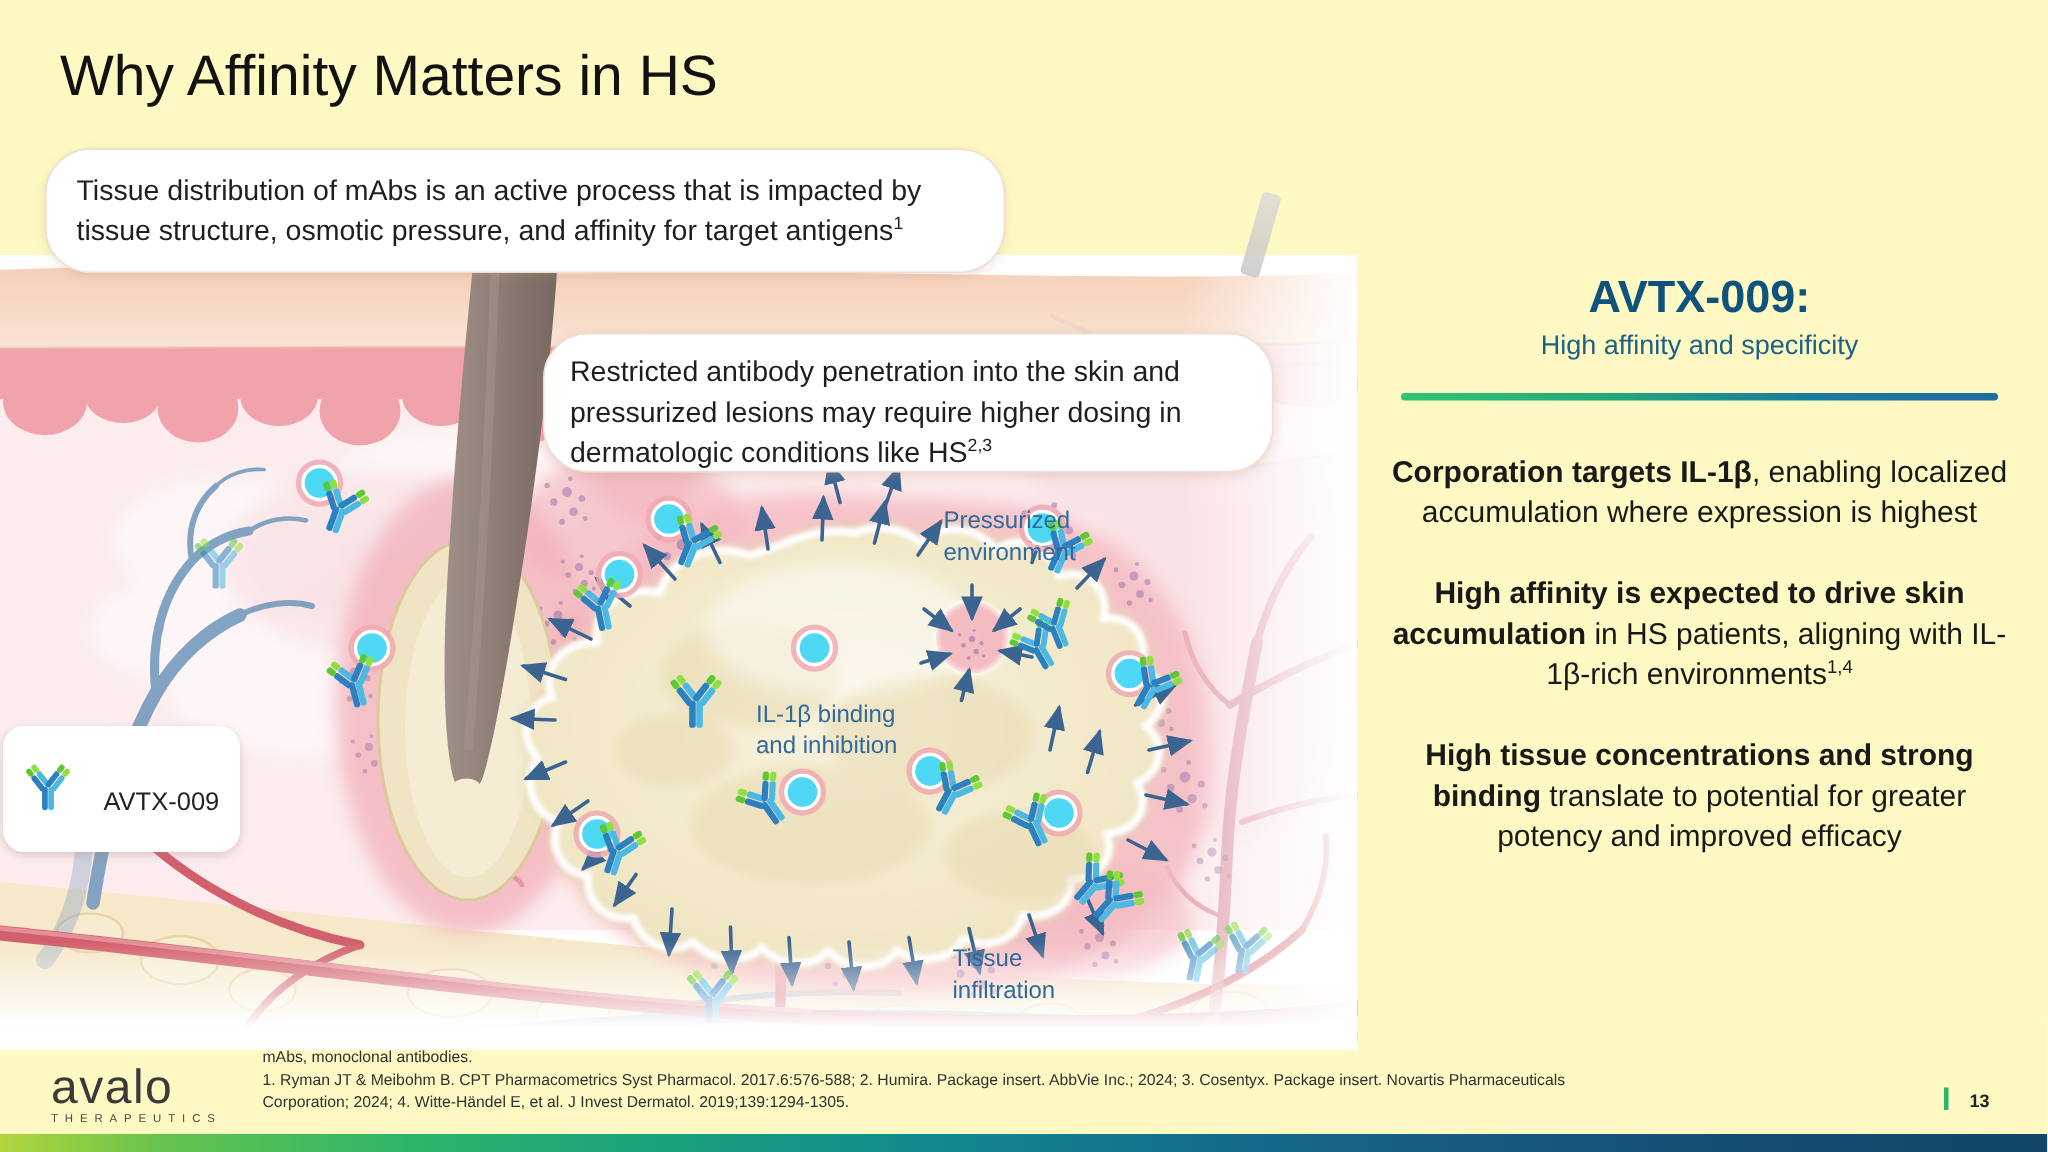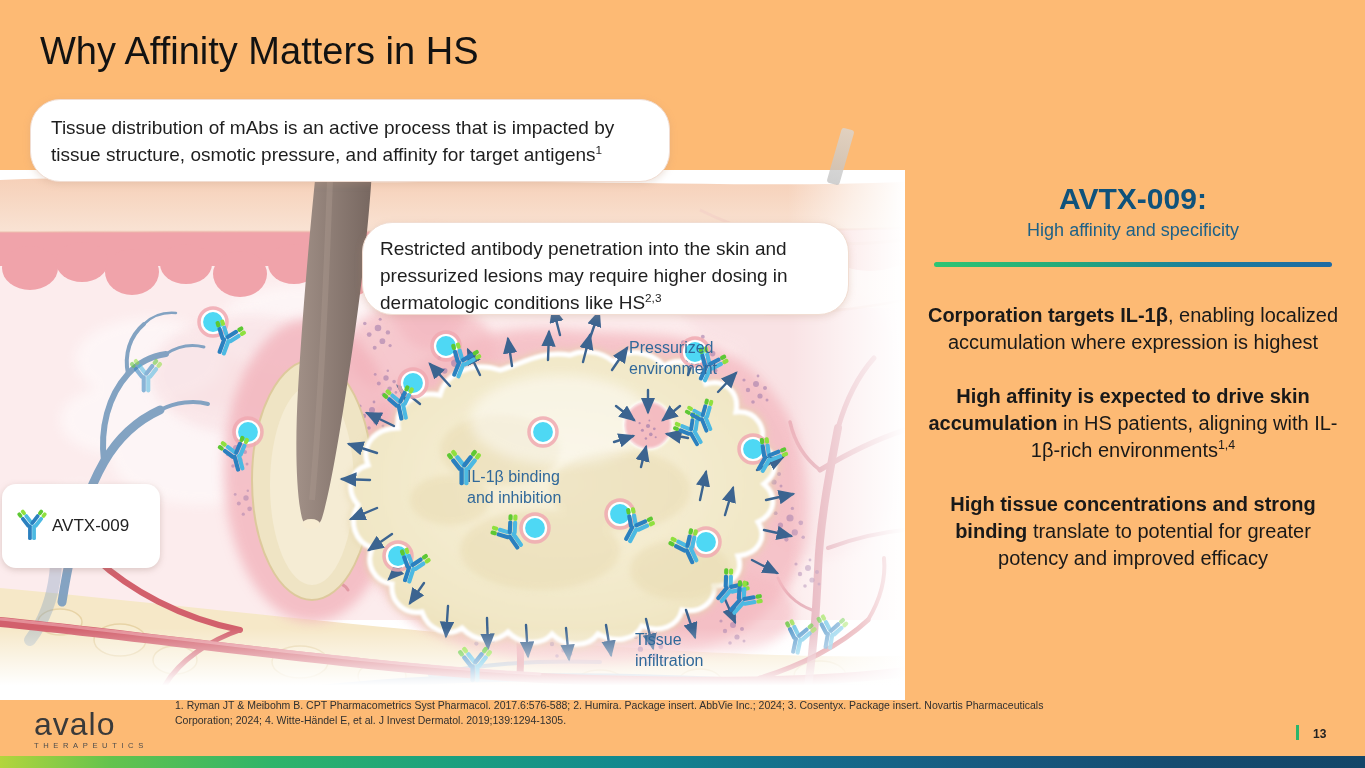--- a/index.html
+++ b/index.html
@@ -1,38 +1,38 @@
 <!DOCTYPE html>
 <html><head>
 <meta charset="utf-8">
 <style>
   html,body{margin:0;padding:0;background:#fff;}
-  .slide{position:relative;width:1365px;height:768px;background:#fdba74;overflow:hidden;
+  .slide{position:relative;width:1365px;height:768px;background:#fef9c3;overflow:hidden;
          font-family:"Liberation Sans",sans-serif;color:#1b1b1b;}
   sup{font-size:62%;vertical-align:super;line-height:0;}
 
   .title{position:absolute;left:40px;top:30px;font-size:38px;font-weight:400;color:#121212;letter-spacing:0;}
 
   .callout{position:absolute;background:#fff;border:1.5px solid #f1ddd2;border-radius:30px;
            box-shadow:0 2px 7px rgba(190,150,125,.28);font-size:19px;line-height:27px;color:#1e1e1e;
            box-sizing:border-box;z-index:6;}
   .c1{left:30px;top:99px;width:640px;height:83px;padding:14px 20px;}
   .c2{left:362px;top:222px;width:487px;height:93px;padding:12px 17px;}
 
   .svg-wrap{position:absolute;left:0;top:170px;width:905px;height:530px;z-index:1;}
 
   .ill-label{position:absolute;font-size:16px;line-height:21px;color:#31699a;white-space:pre-line;z-index:5;}
   .lbl-press{left:629px;top:337px;}
-  .lbl-bind{left:467px;top:466px;}
+  .lbl-bind{left:504px;top:466px;}
   .lbl-infil{left:635px;top:629px;}
 
   .legend{position:absolute;left:2px;top:484px;width:158px;height:84px;background:#fff;border-radius:14px;
           box-shadow:0 2px 6px rgba(160,130,120,.35);z-index:6;display:flex;flex-direction:column;
           justify-content:center;gap:7px;padding:6px 10px;box-sizing:border-box;}
-  .legend-row{display:flex;align-items:center;gap:0;}
+  .legend-row{display:flex;align-items:flex-end;gap:17px;}
   .legend-ic{width:40px;display:flex;justify-content:center;}
   .legend-label{font-size:17px;color:#222;}
 
   .right-panel{position:absolute;left:908px;top:183px;width:450px;text-align:center;z-index:4;}
   .ph1{font-size:30px;line-height:31px;font-weight:700;color:#0f527b;}
   .ph2{font-size:18px;line-height:32px;font-weight:400;color:#1d6187;}
   .divider{width:398px;height:5px;border-radius:3px;margin:16px auto 0;
            background:linear-gradient(90deg,#2ec573,#23a97a,#1b7d9d,#1f6ba3);}
   .points{margin-top:35px;font-size:20px;line-height:27px;color:#191919;}
   .point{margin:0 auto;width:420px;}
@@ -410,20 +410,21 @@
       <div class="point">
         <b>High affinity is expected to drive skin accumulation</b><span> in HS patients, aligning with IL-1β-rich environments</span><sup>1,4</sup>
       </div>
       <div class="point">
         <b>High tissue concentrations and strong binding</b><span> translate to potential for greater potency and improved efficacy</span><sup></sup>
       </div>
     </div>
   </div>
 
   <div class="footnote">
+    <div>mAbs, monoclonal antibodies.</div>
     <div>1. Ryman JT &amp; Meibohm B. CPT Pharmacometrics Syst Pharmacol. 2017.6:576-588;  2. Humira. Package insert. AbbVie Inc.; 2024;  3. Cosentyx. Package insert. Novartis Pharmaceuticals Corporation; 2024;  4. Witte-Händel E, et al. J Invest Dermatol. 2019;139:1294-1305.</div>
   </div>
 
   <div class="logo">
     <div class="logo-word">avalo</div>
     <div class="logo-sub">THERAPEUTICS</div>
   </div>
 
   <div class="page-bar"></div>
   <div class="pagenum">13</div>

